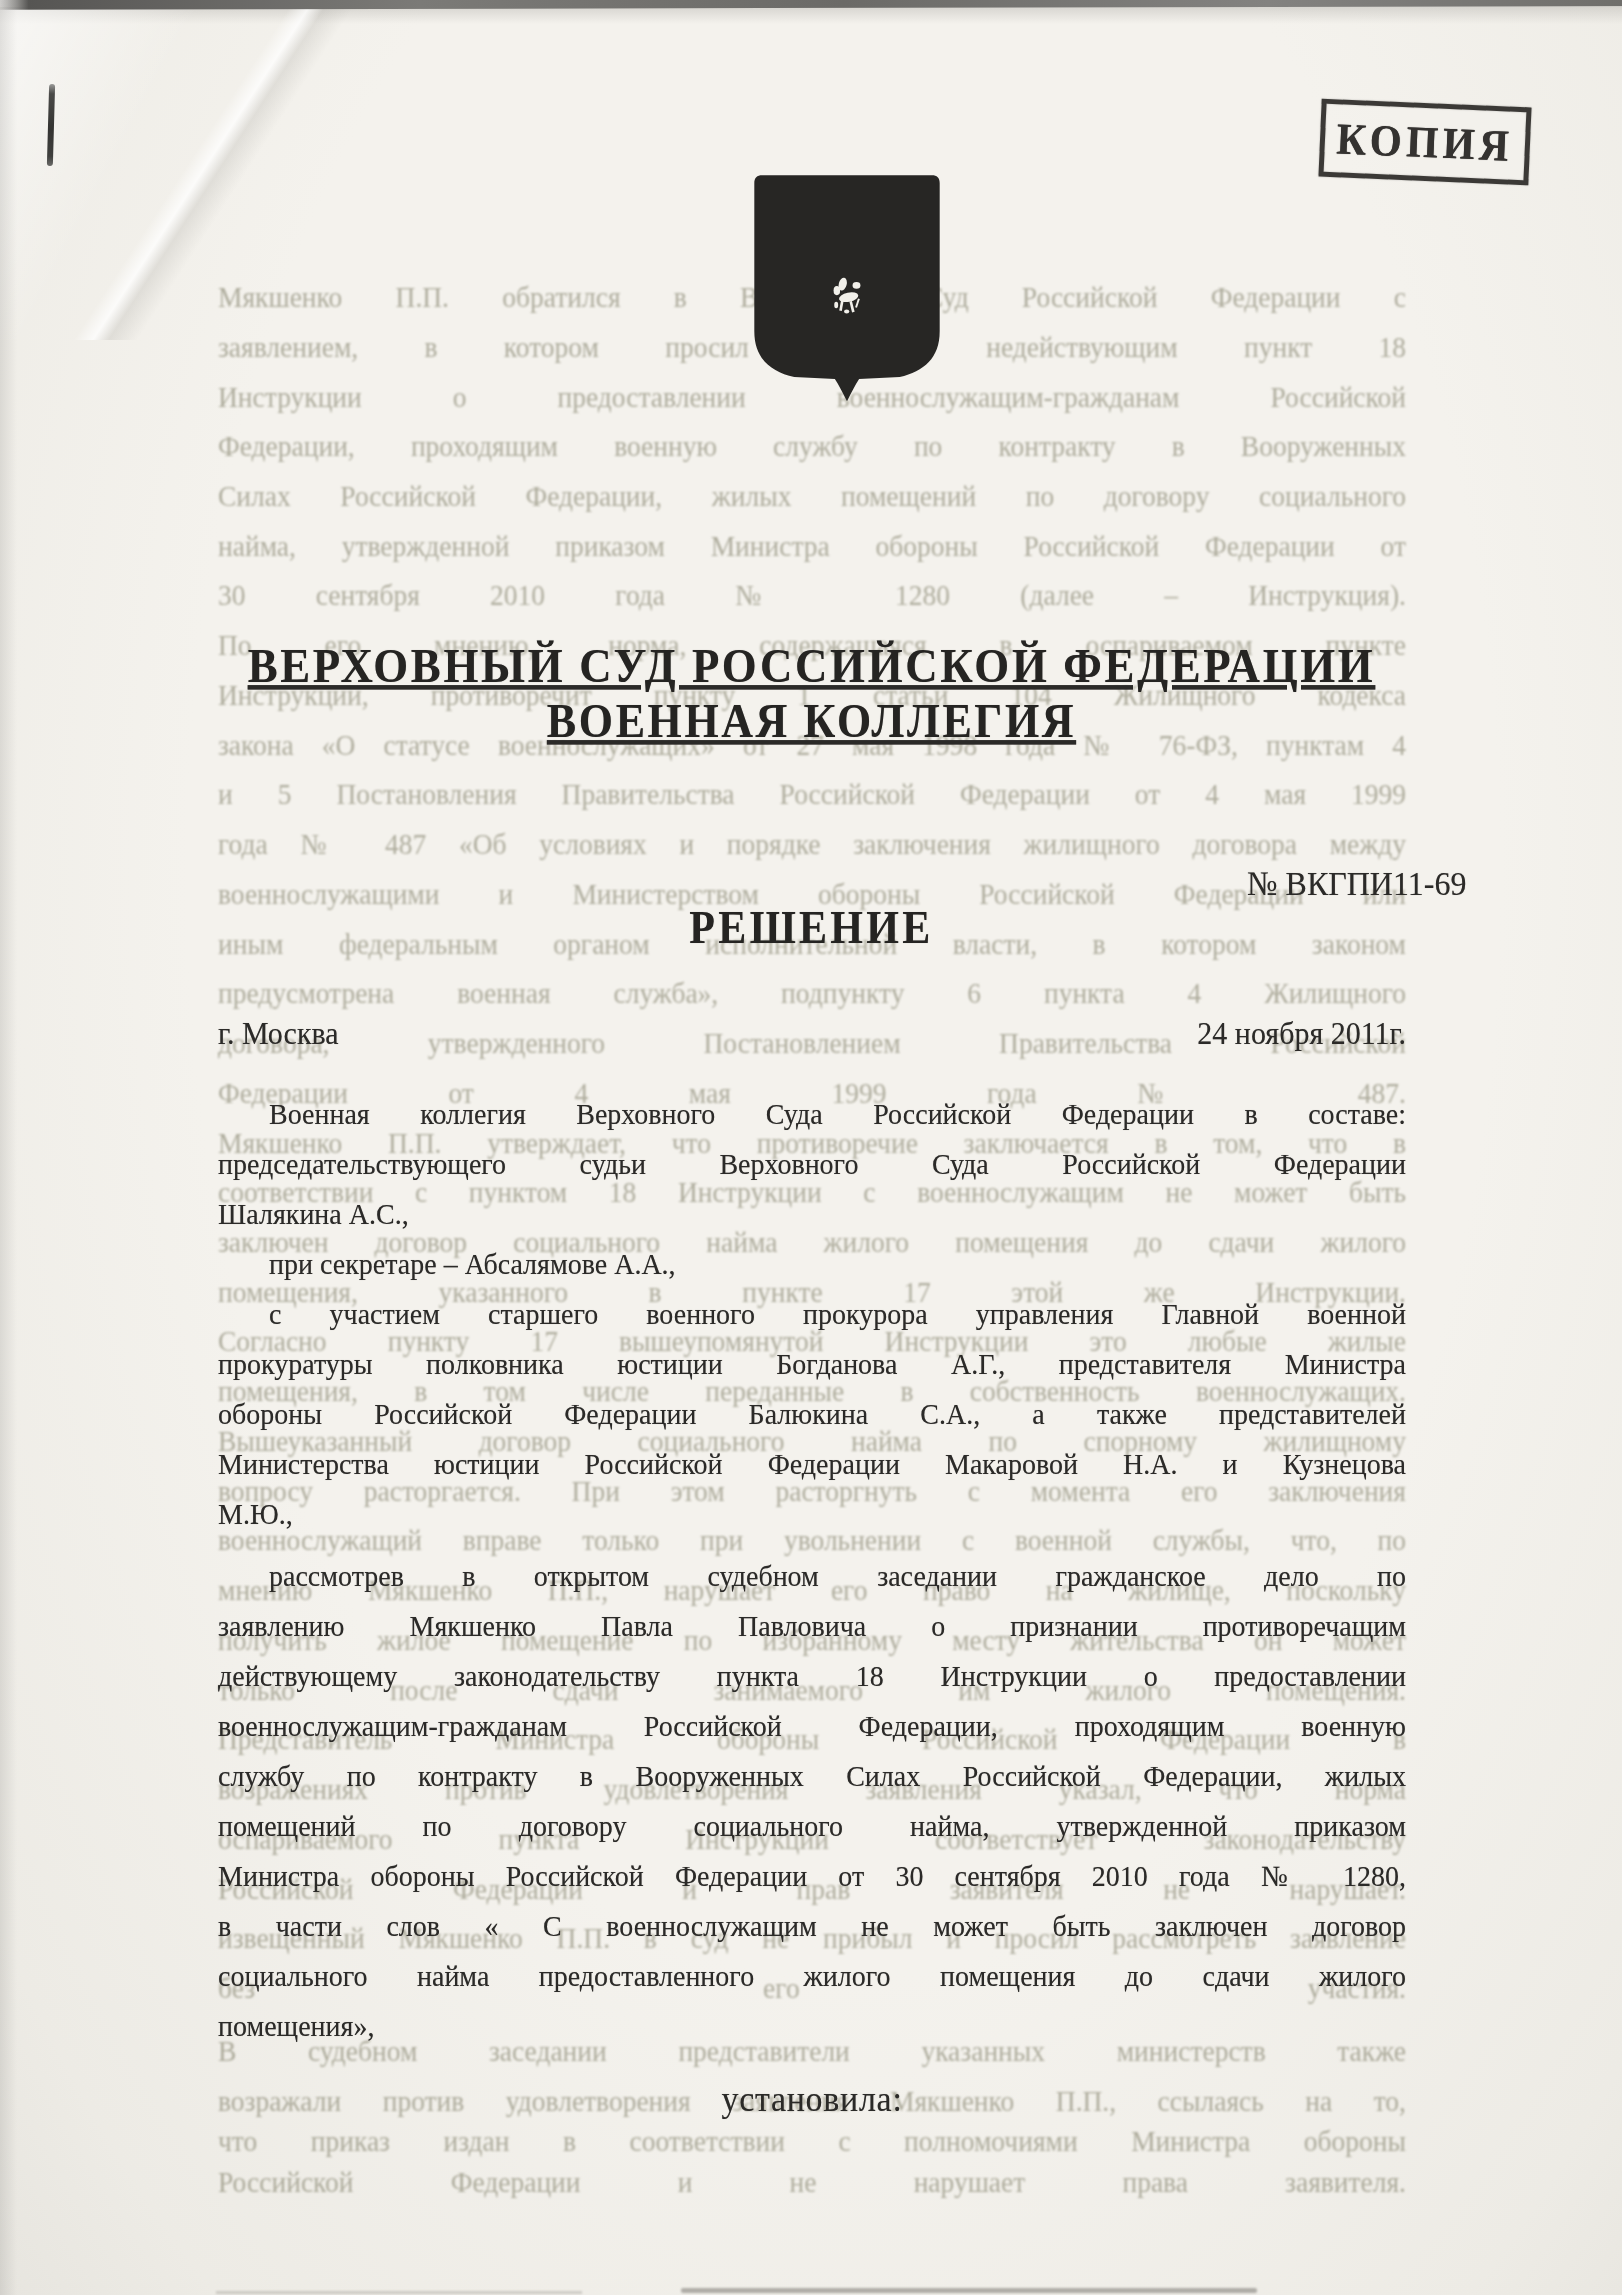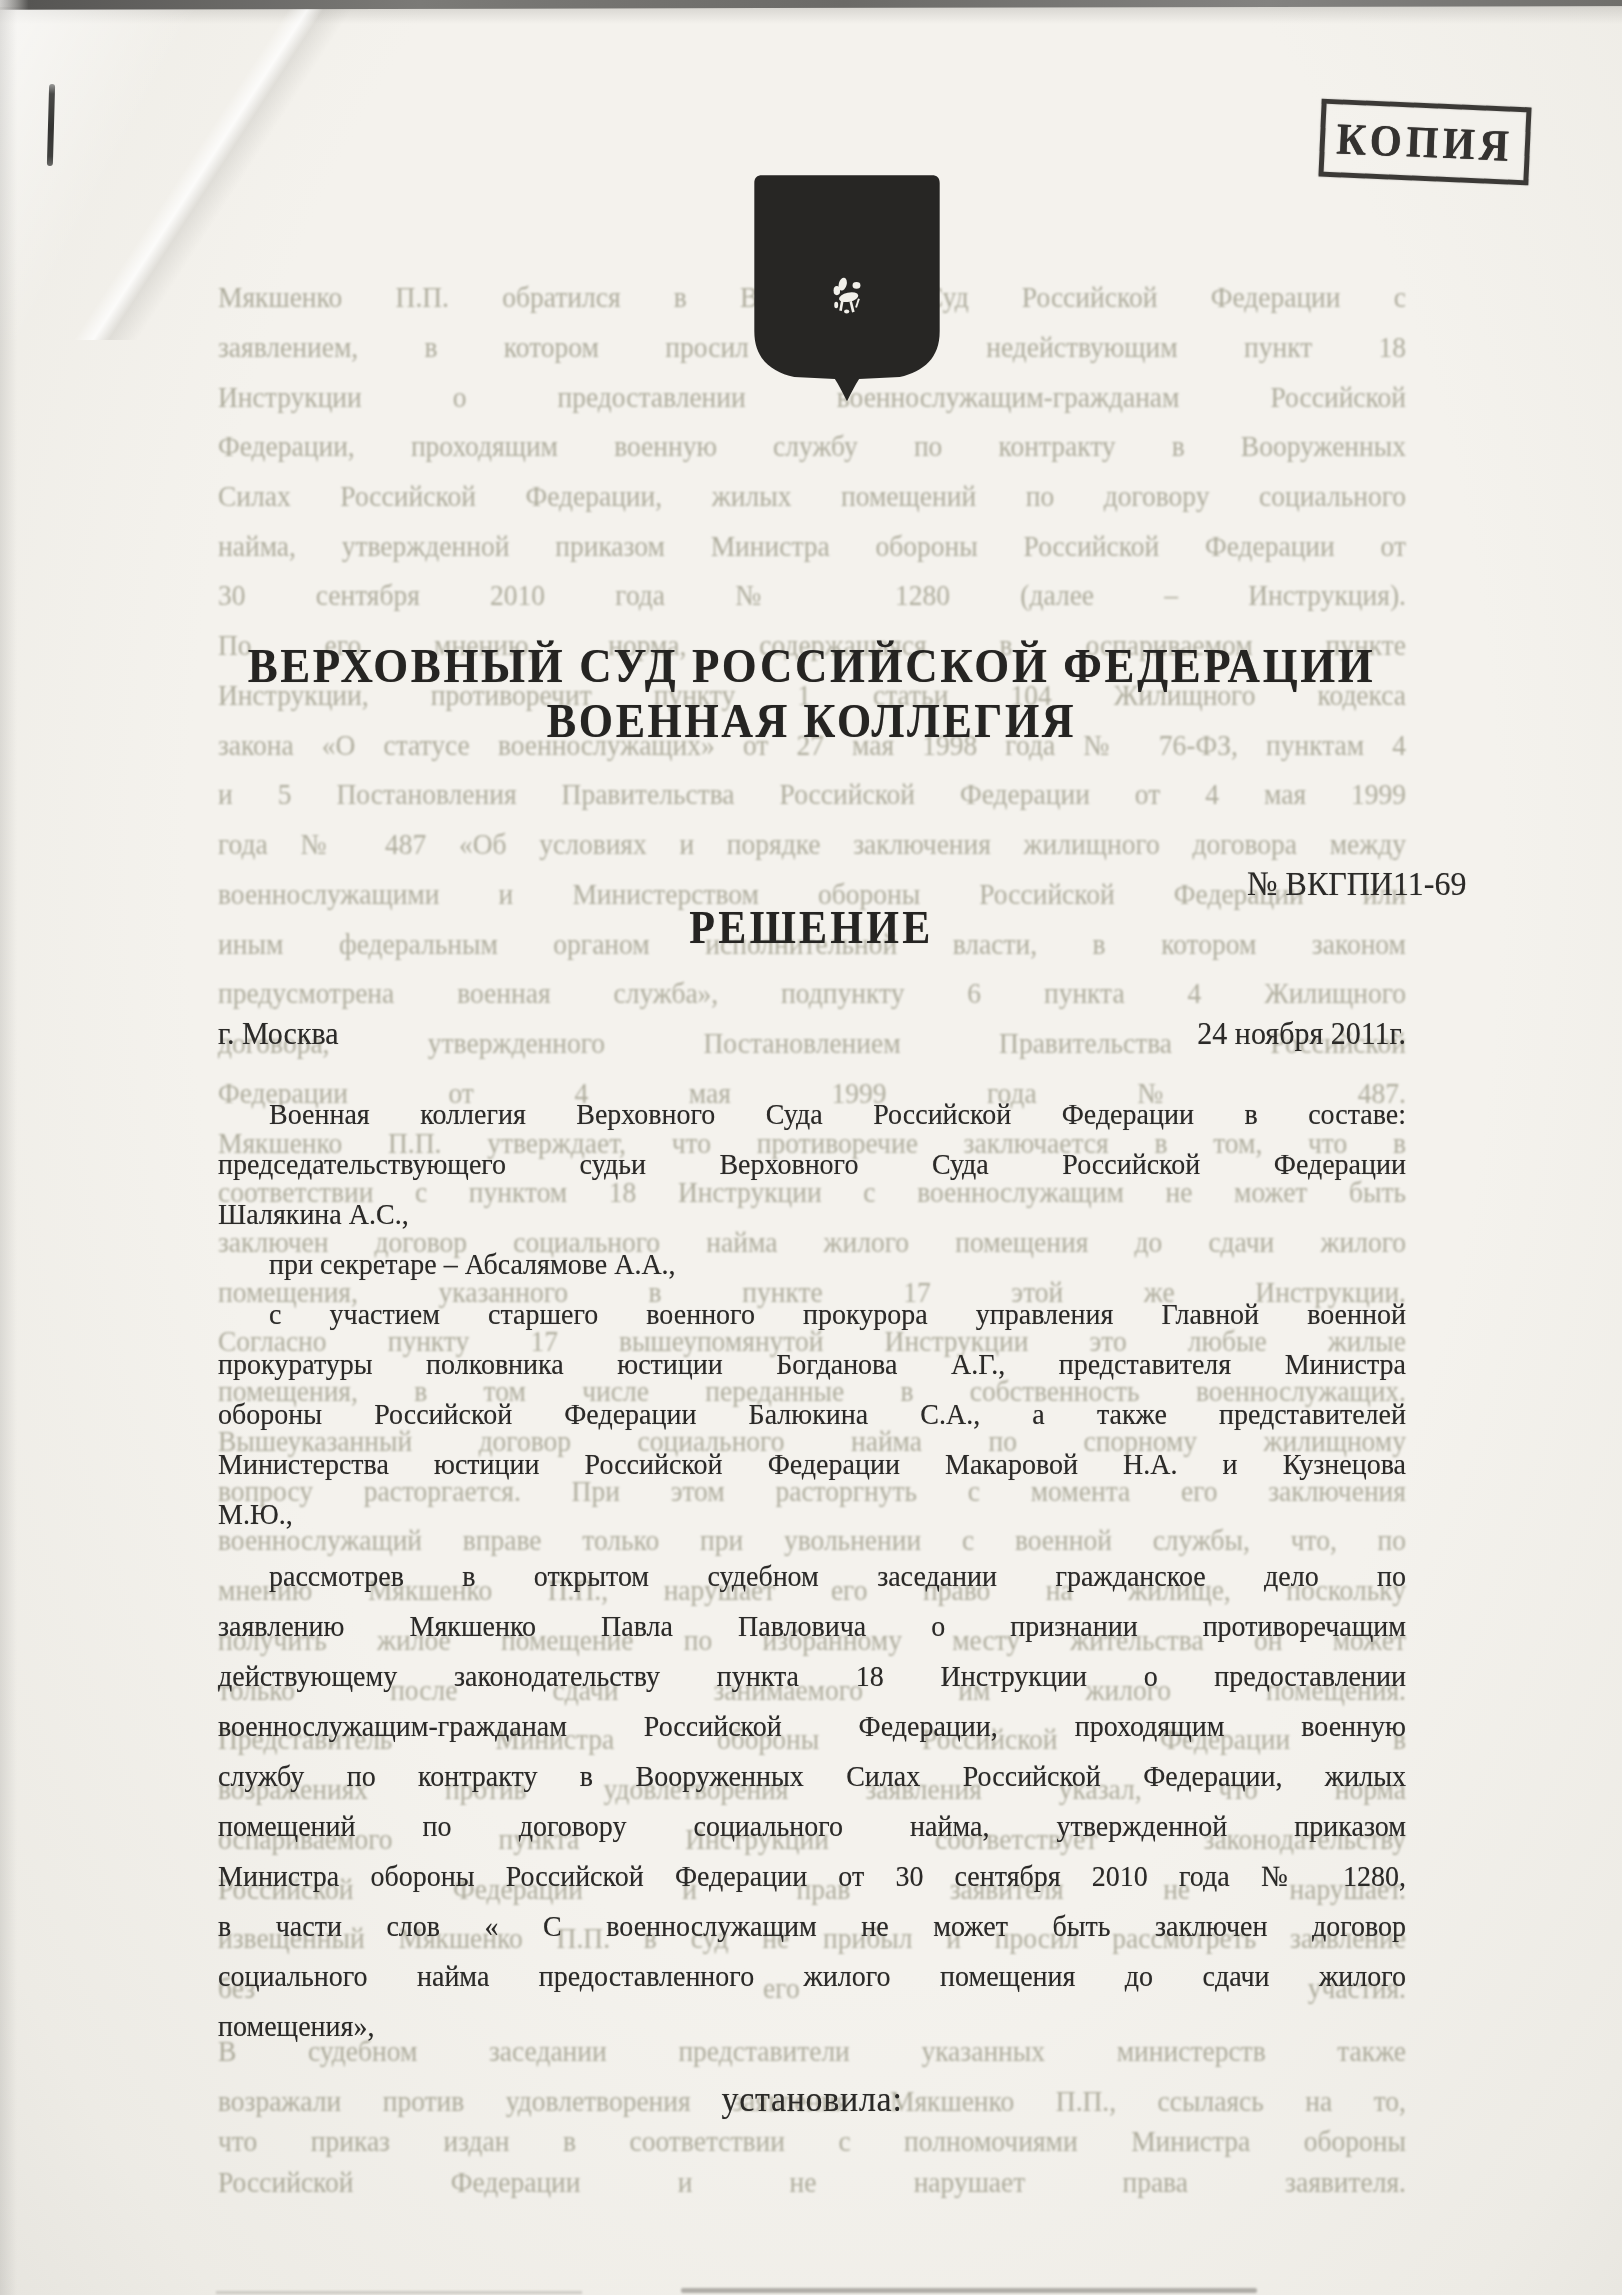--- a/index.html
+++ b/index.html
@@ -37,21 +37,21 @@
   .stamp{position:absolute;left:1320px;top:103px;width:200px;height:68px;z-index:7;
     border:5.2px solid #3b3936;display:flex;align-items:center;justify-content:center;
     transform:rotate(2.4deg);background:rgba(244,242,237,0.6);
     box-shadow:0 0 1.3px rgba(50,48,45,0.5), inset 0 0 1.3px rgba(50,48,45,0.5);}
   .stamp span{font-family:"Liberation Serif",serif;font-weight:bold;font-size:41px;
     letter-spacing:4.6px;color:#343230;transform:scaleY(1.08);text-shadow:0 0 0.7px #343230;}
   
   .emblem{position:absolute;left:753px;top:174px;width:188px;height:228px;z-index:3;}
   
   .print{text-shadow:0 0 0.7px rgba(45,43,40,0.45);}
-  .title-block{position:absolute;left:0;top:640px;width:1623px;text-align:center;z-index:2;}
+  .title-block{position:absolute;left:0;top:640px;width:1623px;text-align:center;z-index:2;text-decoration:underline;}
   .title1{font-size:44px;font-weight:bold;letter-spacing:2.6px;transform:scale(1.02,1.12);color:#252422;}
   .title2{font-size:44px;font-weight:bold;letter-spacing:2.6px;margin-top:3.9px;transform:scale(1.0,1.12);color:#252422;}
   .case-number{position:absolute;left:1247px;top:865px;width:262px;font-size:32px;z-index:2;
     transform:scaleY(1.08);white-space:nowrap;}
   .doc-type{position:absolute;left:0;top:904px;width:1623px;text-align:center;z-index:2;
     font-size:42px;font-weight:bold;letter-spacing:3.3px;transform:scaleY(1.1);color:#252422;}
   .place-date{position:absolute;left:218px;top:1016px;width:1188px;z-index:2;font-size:30px;
     display:flex;justify-content:space-between;transform:scaleY(1.05);}
   .body-block{position:absolute;left:218px;top:1090px;width:1188px;z-index:2;font-size:28px;line-height:50px;}
   .bline{transform:scaleY(1.05);}

